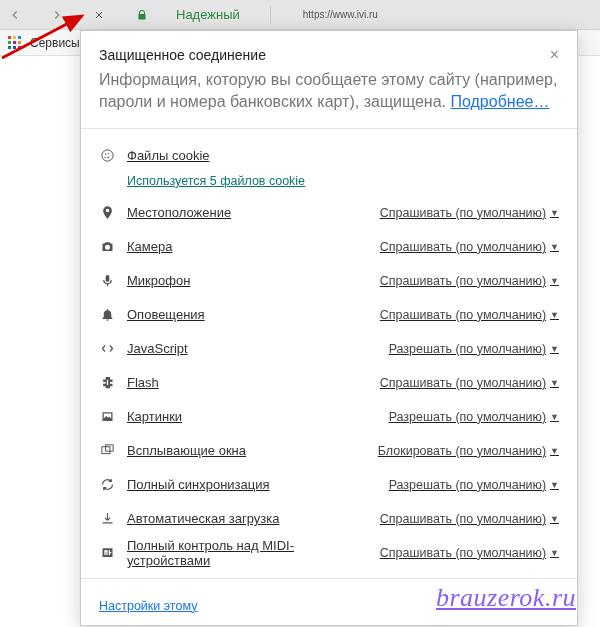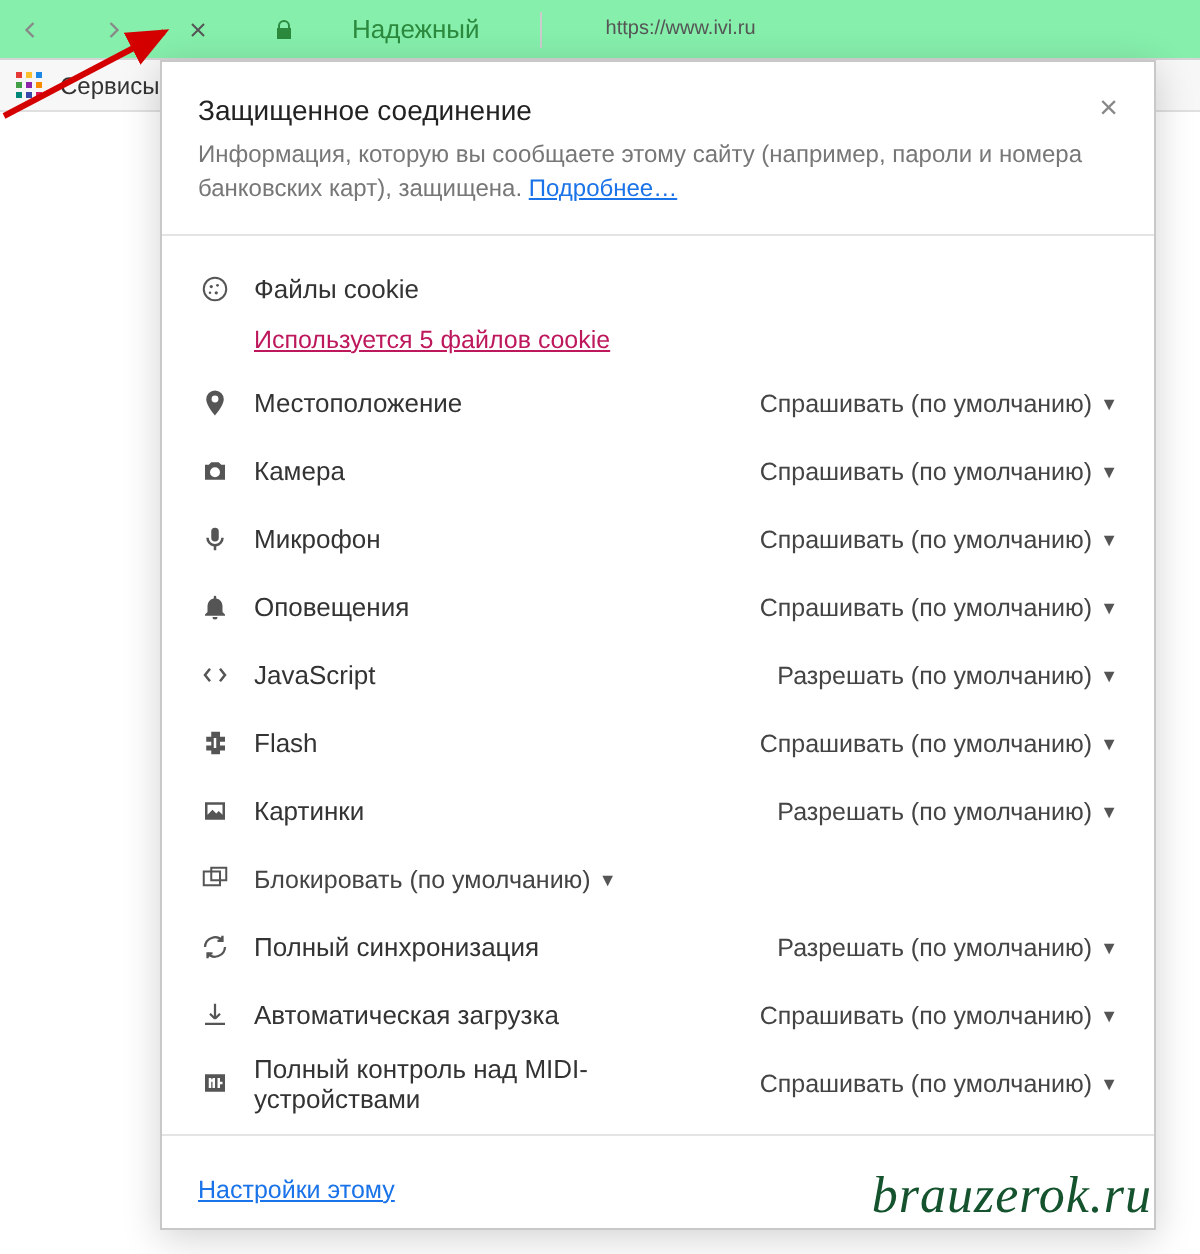--- a/index.html
+++ b/index.html
@@ -8,21 +8,21 @@
     font-family: "Segoe UI", Arial, sans-serif;
     font-size: 13px;
     background: #fff;
     position: relative;
     overflow: hidden;
     color: #222;
   }
   
   .toolbar {
     height: 30px;
-    background: #86efac;
+    background: #e5e5e5;
     border-bottom: 1px solid #d4d4d4;
     display: flex;
     align-items: center;
     padding: 0 6px;
     gap: 24px;
   }
   .nav-btn {
     width: 18px; height: 18px;
     display: flex; align-items: center; justify-content: center;
     color: #888;
@@ -96,36 +96,37 @@
     margin-bottom: 6px;
   }
   .close-btn {
     color: #888;
     cursor: pointer;
     font-size: 16px;
     line-height: 1;
   }
   .popup-desc {
     color: #777;
-    font-size: 12px;
+    font-size: 16px;
     line-height: 1.4;
     margin-bottom: 14px;
   }
   .link {
     color: #1a73e8;
     text-decoration: underline;
     cursor: pointer;
   }
   .hr { height:1px; background:#e4e4e4; margin: 0 -18px 10px -18px; }
 
   .row {
     display: flex;
     align-items: center;
     min-height: 34px;
     gap: 12px;
+    text-decoration: underline;
   }
   .row .icon {
     width: 16px; height: 16px;
     flex: 0 0 16px;
     color: #555;
     display:flex;align-items:center;justify-content:center;
   }
   .row .icon svg { width:15px; height:15px; }
   .row .label {
     flex: 1;
@@ -138,21 +139,21 @@
     display: flex;
     align-items: center;
     gap: 4px;
     cursor: pointer;
   }
   .row .value .caret {
     font-size: 9px;
     color: #555;
   }
   .cookie-sub {
-    color: #be185d;
+    color: #0f766e;
     text-decoration: underline;
     font-size: 12.5px;
     margin-left: 28px;
     margin-top: -6px;
     margin-bottom: 8px;
     display: inline-block;
     cursor: pointer;
   }
   .settings-link {
     color: #1a73e8;
@@ -170,23 +171,24 @@
     left: 0; top: 0;
     pointer-events: none;
   }
   
   .watermark {
     position: absolute;
     right: 24px;
     bottom: 14px;
     font-size: 26px;
     font-style: italic;
-    color: #14532d;
+    color: #8b5cf6;
     font-family: Georgia, 'Times New Roman', serif;
     letter-spacing: .5px;
+    text-decoration: underline;
   }
 </style>
 </head>
 <body>
 
 <div class="toolbar">
   <div class="nav-btn">
     <svg viewBox="0 0 24 24" fill="none" stroke="currentColor" stroke-width="2">
         <path d="M15 18l-6-6 6-6"></path>
       </svg>
@@ -328,20 +330,21 @@
         <div class="label">Картинки</div>
         <div class="value">Разрешать (по умолчанию) <span class="caret">▼</span></div>
       </div>
       <div class="row">
         <div class="icon">
           <svg viewBox="0 0 24 24" fill="none" stroke="currentColor" stroke-width="1.6">
             <rect x="3" y="6" width="13" height="11"></rect>
             <rect x="9" y="3" width="12" height="10"></rect>
           </svg>
         </div>
+        <div class="label">Всплывающие окна</div>
         <div class="value">Блокировать (по умолчанию) <span class="caret">▼</span></div>
       </div>
       <div class="row">
         <div class="icon">
           <svg viewBox="0 0 24 24" fill="none" stroke="currentColor" stroke-width="1.8">
             <path d="M4 12a8 8 0 0114-5M20 12a8 8 0 01-14 5"></path>
             <path d="M18 3v4h-4M6 21v-4h4" fill="currentColor"></path>
           </svg>
         </div>
         <div class="label">Полный синхронизация</div>

